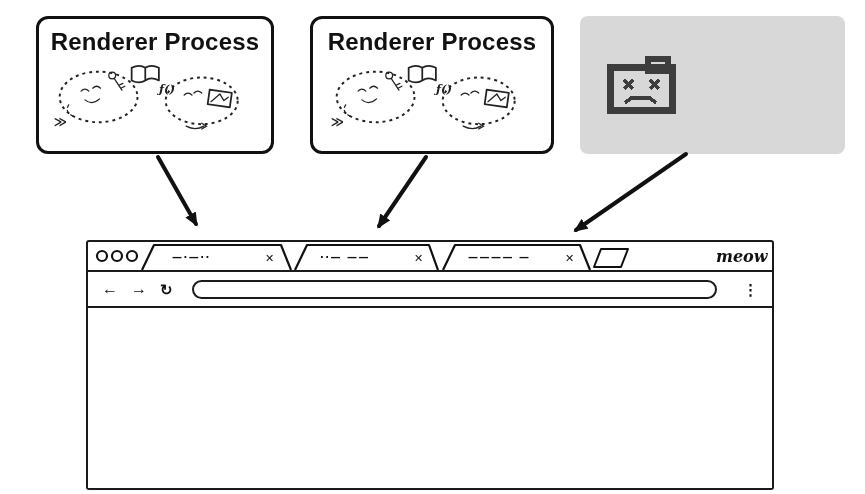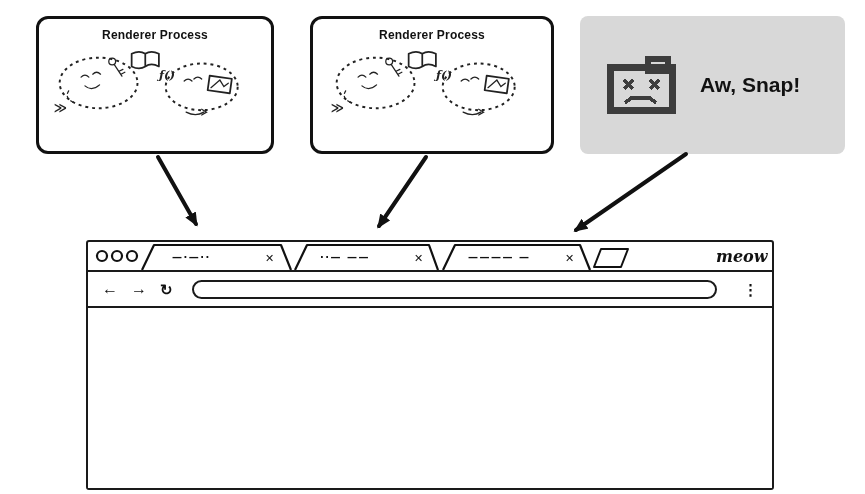--- a/index.html
+++ b/index.html
@@ -8,21 +8,21 @@
 
   .canvas { position:relative; width:865px; height:494px; background:#fff; overflow:hidden; }
 
   
   .process-box {
     position:absolute; top:16px; height:138px; background:#fff;
     border:3px solid #111; border-radius:12px;
   }
   .process-box.p1 { left:36px;  width:238px; }
   .process-box.p2 { left:310px; width:244px; }
-  .process-title { text-align:center; font-weight:bold; font-size:12px; padding-top:9px; letter-spacing:.2px; }
+  .process-title { text-align:center; font-weight:bold; font-size:24px; padding-top:9px; letter-spacing:.2px; }
 
   .doodle { display:block; margin:0 auto; }
   .dotted { fill:none; stroke:#222; stroke-width:2; stroke-dasharray:3 4; }
   .ink    { fill:none; stroke:#222; stroke-width:1.8; stroke-linecap:round; stroke-linejoin:round; }
   .ink-thin { fill:none; stroke:#222; stroke-width:1.3; stroke-linecap:round; }
   .glyph  { fill:#222; font-family:"DejaVu Serif", serif; font-style:italic; font-size:12px; font-weight:bold; }
   .speed  { fill:#222; font-family:"DejaVu Sans", sans-serif; font-size:13px; font-weight:bold; }
 
   
   .crashed-box {
@@ -109,21 +109,20 @@
   </div>
 
   <div class="crashed-box">
     <svg viewBox="0 0 80 68" width="80" height="68" shape-rendering="crispEdges">
       <rect x="46" y="8" width="20" height="12" fill="none" stroke="#3d3d3d" stroke-width="6"></rect>
       <rect x="8" y="16" width="62" height="43" fill="none" stroke="#3d3d3d" stroke-width="7"></rect>
       <path d="M22,29 l9,9 M31,29 l-9,9" stroke="#3d3d3d" stroke-width="3.5" fill="none"></path>
       <path d="M48,29 l9,9 M57,29 l-9,9" stroke="#3d3d3d" stroke-width="3.5" fill="none"></path>
       <path d="M23,52 l6,-5 h19 l6,5" stroke="#3d3d3d" stroke-width="3.5" fill="none"></path>
     </svg>
-    <div class="crashed-title">Aw, Snap!</div>
   </div>
 
   <svg class="arrows" viewBox="0 0 865 494" width="865" height="494">
     <defs>
       <marker id="ah" markerWidth="14" markerHeight="12" refX="11" refY="6" orient="auto" markerUnits="userSpaceOnUse">
         <path d="M0,0 L14,6 L0,12 Z" fill="#111"></path>
       </marker>
     </defs>
     <line class="arrow-line" x1="158" y1="157" x2="196" y2="224" marker-end="url(#ah)"></line>
     <line class="arrow-line" x1="426" y1="157" x2="379" y2="226" marker-end="url(#ah)"></line>

